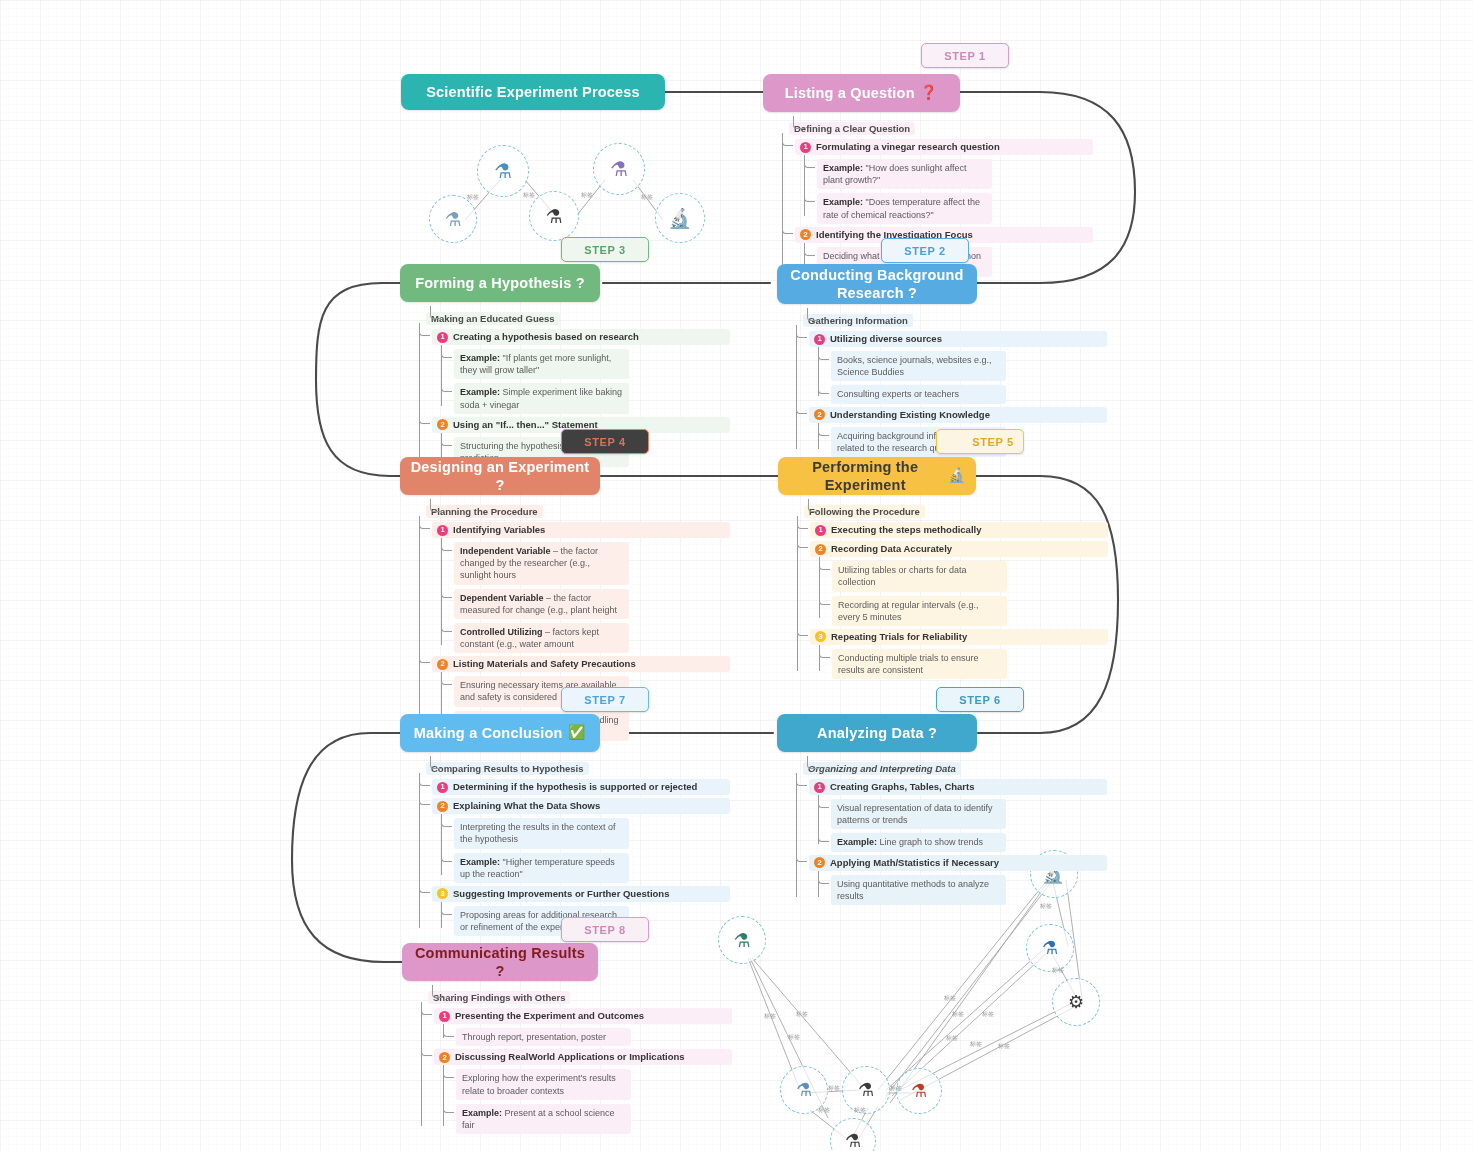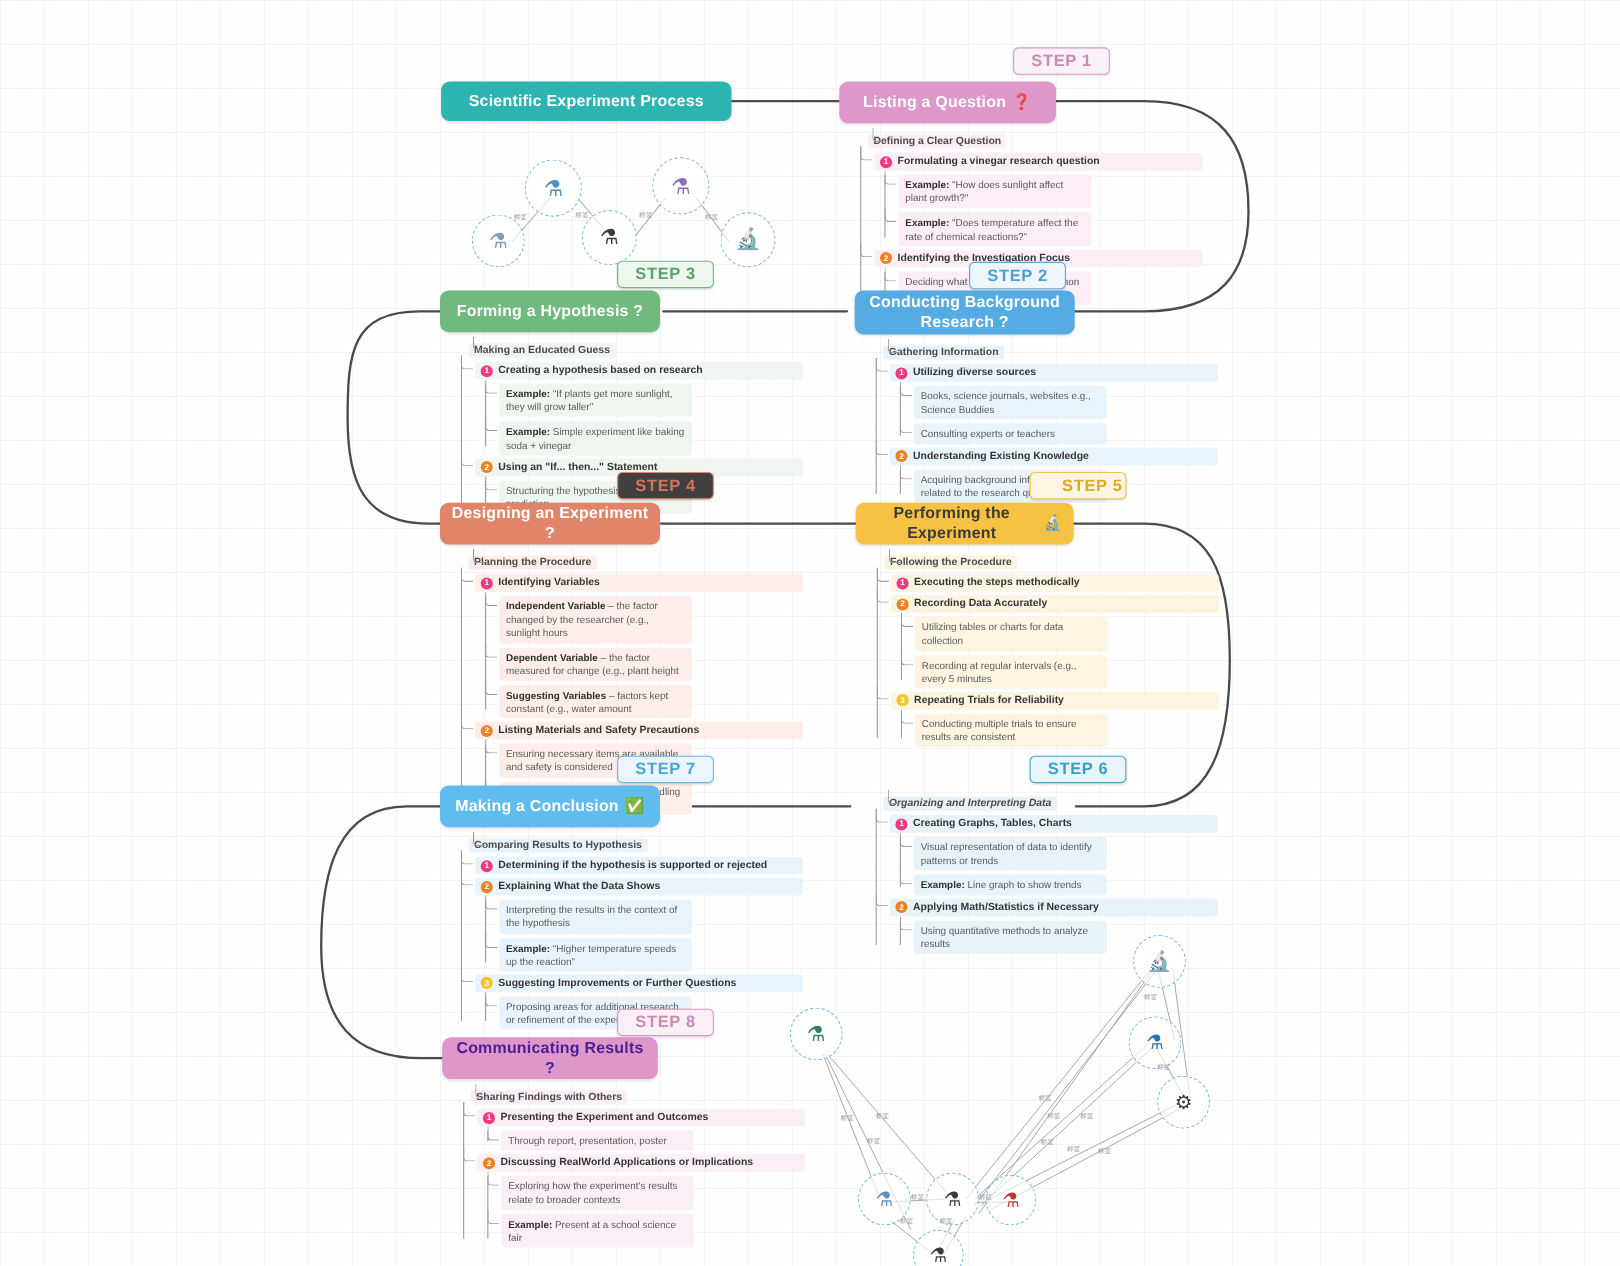--- a/index.html
+++ b/index.html
@@ -25,21 +25,21 @@
     box-shadow:0 1px 2px rgba(0,0,0,.10);
     text-align:center;line-height:1.25;
     padding:0 10px;box-sizing:border-box;
   }
   .hdr .emo{margin-left:6px;font-size:14px;}
 
   .badge{
     position:absolute;z-index:4;
     width:88px;height:25px;border-radius:5px;
     display:flex;align-items:center;justify-content:center;
-    font-weight:bold;font-size:15px;letter-spacing:.6px;
+    font-weight:bold;font-size:11px;letter-spacing:.6px;
     box-shadow:0 1px 2px rgba(0,0,0,.10);
     box-sizing:border-box;
   }
 
   .lvl1{
     position:relative;font-size:9.5px;font-weight:bold;color:#4a4a4a;
     padding:1px 5px;margin-left:14px;display:inline-block;border-radius:3px;
   }
   .l1wrap{position:relative;padding-left:0;}
 
@@ -212,21 +212,21 @@
       <div class="item">
         <div class="itemhead" style="background: rgb(253, 238, 233);">
           <span class="elbow"></span>
           <span class="num n1">1</span>
           <span>Identifying Variables</span>
         </div>
         <div class="subs">
           <span class="spine" style="top: 0px;"></span>
           <div class="sub" style="background: rgb(253, 238, 233);"><b>Independent Variable</b> – the factor changed by the researcher (e.g., sunlight hours<span class="elbow" style="top: -4px;"></span></div>
           <div class="sub" style="background: rgb(253, 238, 233);"><b>Dependent Variable</b> – the factor measured for change (e.g., plant height<span class="elbow" style="top: -4px;"></span></div>
-          <div class="sub" style="background: rgb(253, 238, 233);"><b>Suggesting Variables</b> – factors kept constant (e.g., water amount<span class="elbow" style="top: -4px;"></span></div>
+          <div class="sub" style="background: rgb(253, 238, 233);"><b>Controlled Utilizing</b> – factors kept constant (e.g., water amount<span class="elbow" style="top: -4px;"></span></div>
         </div>
       </div>
       <div class="item">
         <div class="itemhead" style="background: rgb(253, 238, 233);">
           <span class="elbow"></span>
           <span class="num n2">2</span>
           <span>Listing Materials and Safety Precautions</span>
         </div>
         <div class="subs">
           <span class="spine" style="top: 0px;"></span>
@@ -270,20 +270,23 @@
           <span>Repeating Trials for Reliability</span>
         </div>
         <div class="subs">
           <span class="spine" style="top: 0px;"></span>
           <div class="sub" style="background: rgb(254, 244, 226);">Conducting multiple trials to ensure results are consistent<span class="elbow" style="top: -4px;"></span></div>
         </div>
       </div>
     </div>
   </div>
 <div class="branch" style="left:777px;top:714px;width:330px;">
+    <div class="hdr" style="width: 200px; height: 38px; background: rgb(63, 168, 204); color: rgb(255, 255, 255);">
+      <span>Analyzing Data ?</span>
+    </div>
     <div class="l1wrap" style="position: relative; margin-top: 6px; margin-left: 12px; font-style: italic;"><div class="lvl1" style="background: rgb(231, 242, 249);">Organizing and Interpreting Data<span class="elbow" style="left: 4px; top: -6px;"></span></div></div>
     <div class="items">
       <span class="spine"></span>
       <div class="item">
         <div class="itemhead" style="background: rgb(231, 242, 249);">
           <span class="elbow"></span>
           <span class="num n1">1</span>
           <span>Creating Graphs, Tables, Charts</span>
         </div>
         <div class="subs">
@@ -339,21 +342,21 @@
           <span>Suggesting Improvements or Further Questions</span>
         </div>
         <div class="subs">
           <span class="spine" style="top: 0px;"></span>
           <div class="sub" style="background: rgb(233, 243, 252);">Proposing areas for additional research or refinement of the experiment<span class="elbow" style="top: -4px;"></span></div>
         </div>
       </div>
     </div>
   </div>
 <div class="branch" style="left:402px;top:943px;width:330px;">
-    <div class="hdr" style="width: 196px; height: 38px; background: rgb(221, 151, 200); color: #4c1d95;">
+    <div class="hdr" style="width: 196px; height: 38px; background: rgb(221, 151, 200); color: #7f1d1d;">
       <span>Communicating Results ?</span>
     </div>
     <div class="l1wrap" style="position: relative; margin-top: 6px; margin-left: 12px;"><div class="lvl1" style="background: rgb(251, 238, 246);">Sharing Findings with Others<span class="elbow" style="left: 4px; top: -6px;"></span></div></div>
     <div class="items">
       <span class="spine"></span>
       <div class="item">
         <div class="itemhead" style="background: rgb(251, 238, 246);">
           <span class="elbow"></span>
           <span class="num n1">1</span>
           <span>Presenting the Experiment and Outcomes</span>

